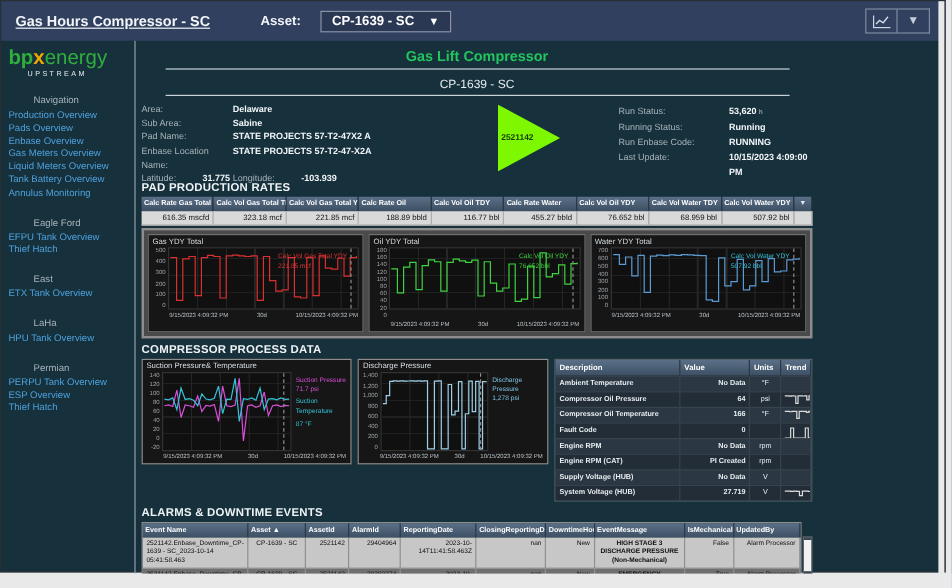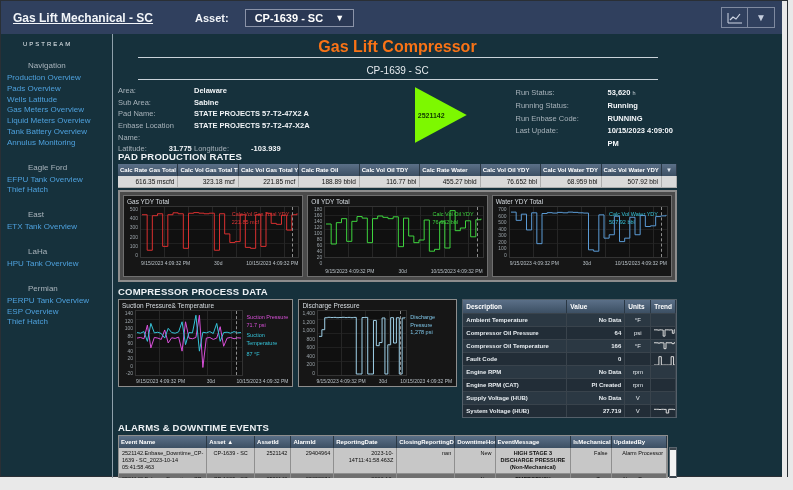--- a/index.html
+++ b/index.html
@@ -26,21 +26,21 @@
   .logo .x{color:#f2a900;font-size:17px;font-weight:bold;}
   .logo .energy{color:#2fae3c;font-size:17px;font-weight:normal;}
   .logo-sub{color:#e8eef2;font-size:6px;letter-spacing:2px;margin:2px 0 14px 16px;}
   .nav-title{color:#a9b4bc;font-size:8px;margin-bottom:3px;padding-left:21px;}
   .nav a{display:block;color:#4da0dc;font-size:8px;line-height:1.35;cursor:pointer;}
   .nav-group{margin-top:14px;}
 
   
   .main{width:566px;padding:4px 2px 0 5px;position:relative;}
   .main-header{text-align:center;}
-  .mh-title{color:#f97316;font-size:16px;font-weight:bold;display:inline-block;}
+  .mh-title{color:#22c55e;font-size:12px;font-weight:bold;display:inline-block;}
   .mh-rule{border-bottom:1px solid #c9d2d9;width:520px;margin:1px auto 2px auto;}
   .mh-sub{color:#e6ebef;font-size:10px;display:inline-block;}
 
   
   .info-row{display:flex;margin-top:5px;height:62px;}
   .info-grid{display:grid;grid-template-columns:72px 190px;column-gap:4px;font-size:7.5px;line-height:1.55;}
   .ilabel{color:#a7b2ba;}
   .ivalue{color:#f2f5f8;font-weight:bold;}
   .latlong{display:flex;gap:22px;}
   .green-arrow-wrap{width:120px;display:flex;justify-content:center;align-items:flex-start;margin-top:2px;}
@@ -123,21 +123,21 @@
 
   .bottom-strip{position:absolute;left:0;right:0;bottom:0;height:12px;background:#e9e9e9;}
   .right-strip{position:absolute;right:0;top:0;width:5px;height:478px;background:#e9e9e9;}
 </style>
 </head>
 <body>
 
 <div class="app">
 
   <div class="topbar">
-    <span class="top-title">Gas Lift Mechanical - SC</span>
+    <span class="top-title">Gas Hours Compressor - SC</span>
     <span class="asset-label">Asset:</span>
     <div class="asset-select">
       <span>CP-1639 - SC</span>
       <span class="asset-caret">▼</span>
     </div>
     <div class="top-icons">
       <div class="icon-box">
         <svg width="16" height="12" viewBox="0 0 16 12">
           <polyline points="1,1 1,11 15,11" fill="none" stroke="#cfd6e4" stroke-width="1"></polyline>
           <polyline points="3,8 6,5 9,7 13,2" fill="none" stroke="#cfd6e4" stroke-width="1.2"></polyline>
@@ -145,27 +145,30 @@
       </div>
       <div class="icon-box">
         <span class="caret-glyph">▼</span>
       </div>
     </div>
   </div>
 
   <div class="body">
 
     <aside class="sidebar">
+      <div class="logo">
+        <span class="bp">bp</span><span class="x">x</span><span class="energy">energy</span>
+      </div>
       <div class="logo-sub">UPSTREAM</div>
 
       <div class="nav">
         <div class="nav-title">Navigation</div>
         <a>Production Overview</a>
         <a>Pads Overview</a>
-        <a>Wells Latitude</a>
+        <a>Enbase Overview</a>
         <a>Gas Meters Overview</a>
         <a>Liquid Meters Overview</a>
         <a>Tank Battery Overview</a>
         <a>Annulus Monitoring</a>
 
         <div class="nav-group">
           <div class="nav-title">Eagle Ford</div>
           <a>EFPU Tank Overview</a>
           <a>Thief Hatch</a>
         </div>

